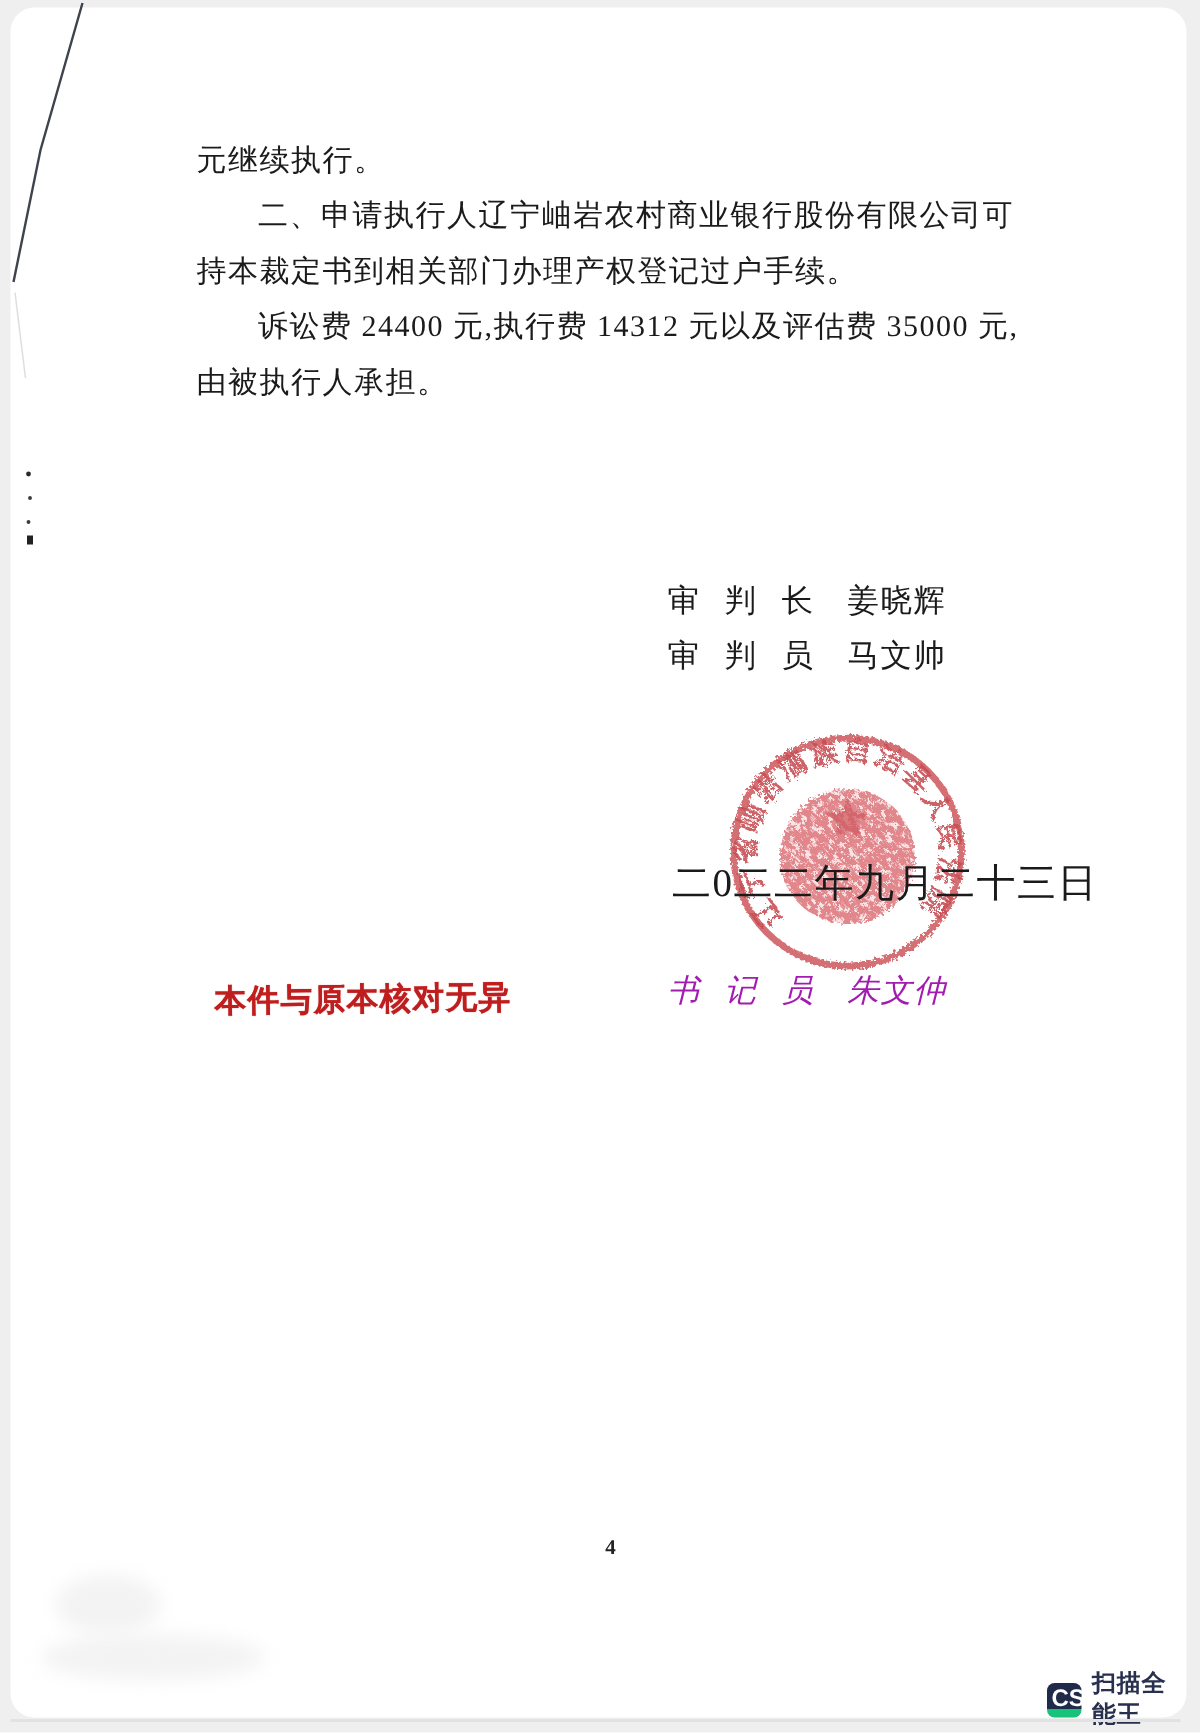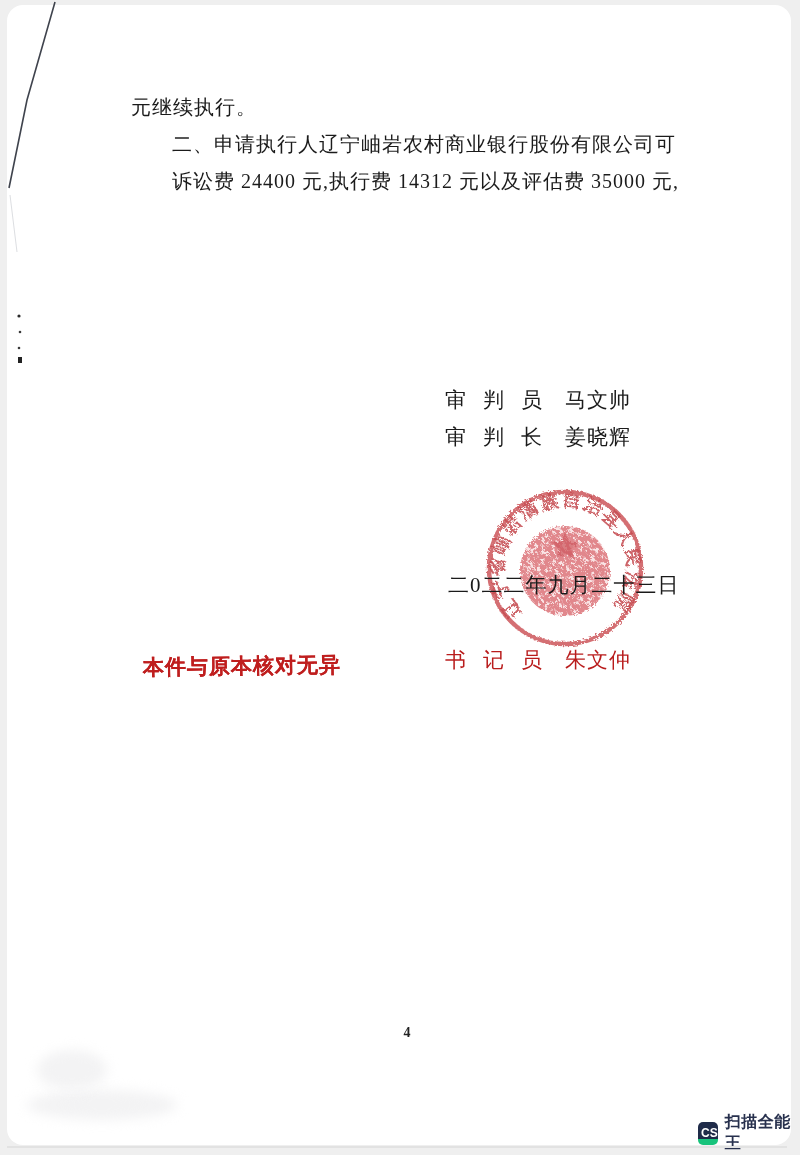--- a/index.html
+++ b/index.html
@@ -42,29 +42,29 @@
   .sig-block {
     position:absolute; left:438px; top:377px;
     font-size:21px; line-height:37px; color:#1b1b1b; white-space:nowrap;
   }
   .sig-row .role { letter-spacing:17px; }
   .sig-row .name { margin-left:6px; letter-spacing:1px; }
 
   
   .date-line {
     position:absolute; left:441px; top:566px;
-    font-size:21px; letter-spacing:1px; color:#1a1a1a;
+    font-size:26px; letter-spacing:1px; color:#1a1a1a;
     z-index:6; white-space:nowrap;
   }
 
   
   .clerk-line {
     position:absolute; left:438px; top:637px;
-    font-size:21px; line-height:37px; color:#b91c1c;
-    z-index:6; white-space:nowrap;
+    font-size:21px; line-height:37px; color:#a21caf;
+    z-index:6; white-space:nowrap;font-style:italic;
   }
   .clerk-line .role { letter-spacing:17px; }
   .clerk-line .name { margin-left:6px; letter-spacing:1px; }
 
   
   .verify-stamp {
     position:absolute; left:136px; top:647px;
     font-size:21px; font-weight:bold; letter-spacing:1px;
     color:#bf1e1e; transform:rotate(-0.8deg);
     text-shadow:0 0 0.6px #bf1e1e;
@@ -85,21 +85,21 @@
 
   
   .scan-badge {
     position:absolute; left:691px; top:1107px;
     display:flex; align-items:center; gap:7px;
     font-family:"Liberation Sans","DejaVu Sans",sans-serif;
   }
   .cs-icon {
     width:23px; height:23px; border-radius:5px;
     background:linear-gradient(180deg,#1f2b49 0%,#1f2b49 76%,#17c37b 76%);
-    color:#ffffff; font-size:12px; font-weight:bold;
+    color:#ffffff; font-size:16px; font-weight:bold;
     display:flex; align-items:center; justify-content:flex-start;
     padding-left:3px; padding-top:0;
   }
   .scan-label {
     font-size:16px; font-weight:600; color:#27304d; letter-spacing:0.5px;
   }
 
   
   .artifacts { position:absolute; left:0; top:0; z-index:8; pointer-events:none; }
 </style>
@@ -107,29 +107,31 @@
 <body>
 
 <div class="page">
 
   <div class="smudge s1"></div>
   <div class="smudge s2"></div>
 
   <div class="body-text">
     <div class="line">元继续执行。</div>
     <div class="line indent">二、申请执行人辽宁岫岩农村商业银行股份有限公司可</div>
+    <div class="line">持本裁定书到相关部门办理产权登记过户手续。</div>
     <div class="line indent">诉讼费 24400 元,执行费 14312 元以及评估费 35000 元,</div>
+    <div class="line">由被执行人承担。</div>
   </div>
 
   <div class="sig-block">
     <div class="sig-row">
-      <span class="role">审判员</span><span class="name">马文帅</span>
+      <span class="role">审判长</span><span class="name">姜晓辉</span>
     </div>
     <div class="sig-row">
-      <span class="role">审判长</span><span class="name">姜晓辉</span>
+      <span class="role">审判员</span><span class="name">马文帅</span>
     </div>
   </div>
 
   <svg class="seal" viewBox="0 0 190 190" width="190" height="190">
     <defs>
       <filter id="rough" x="-10%" y="-10%" width="120%" height="120%">
         <feTurbulence type="fractalNoise" baseFrequency="0.55" numOctaves="2" result="n"></feTurbulence>
         <feDisplacementMap in="SourceGraphic" in2="n" scale="5"></feDisplacementMap>
       </filter>
       <filter id="speckle" x="-10%" y="-10%" width="120%" height="120%">

